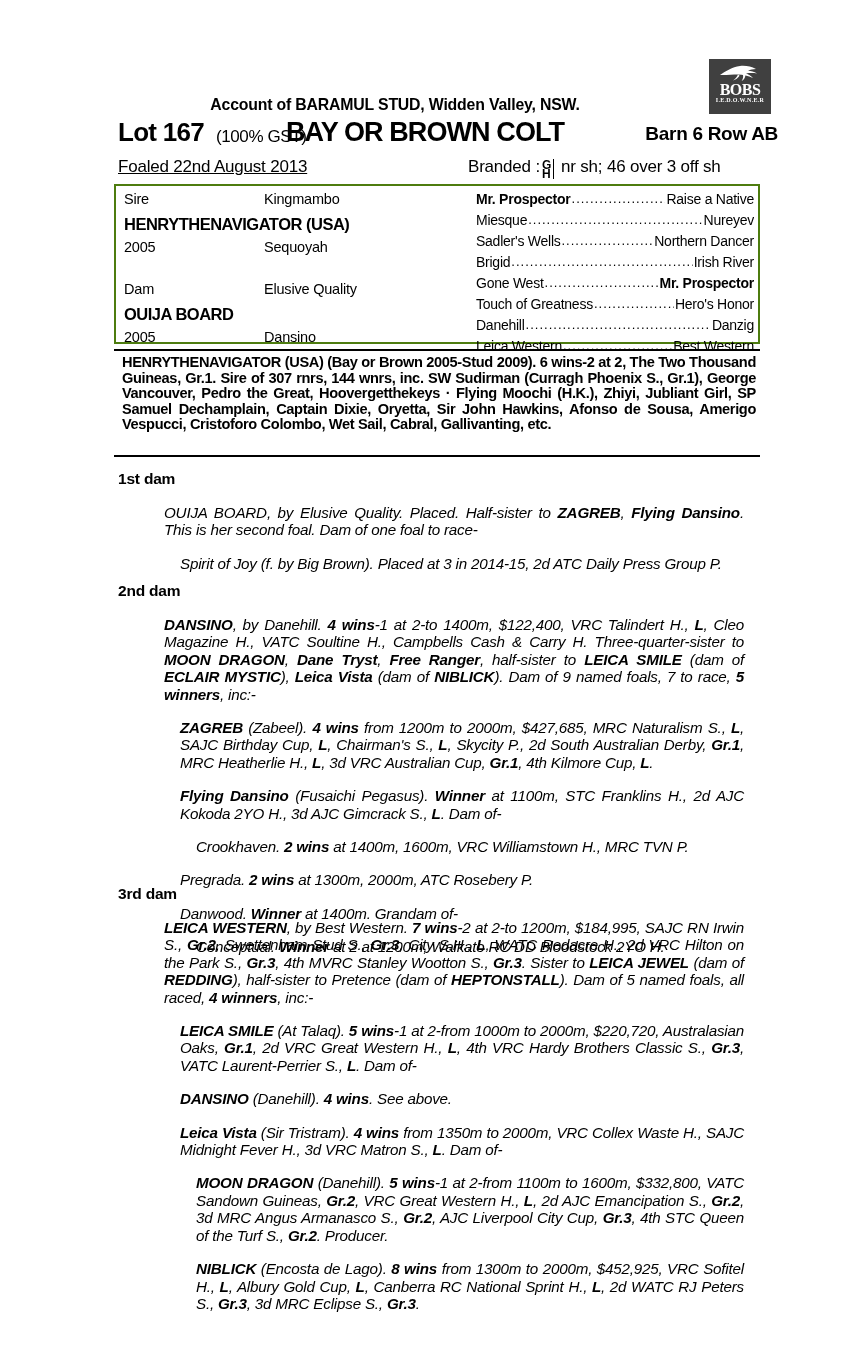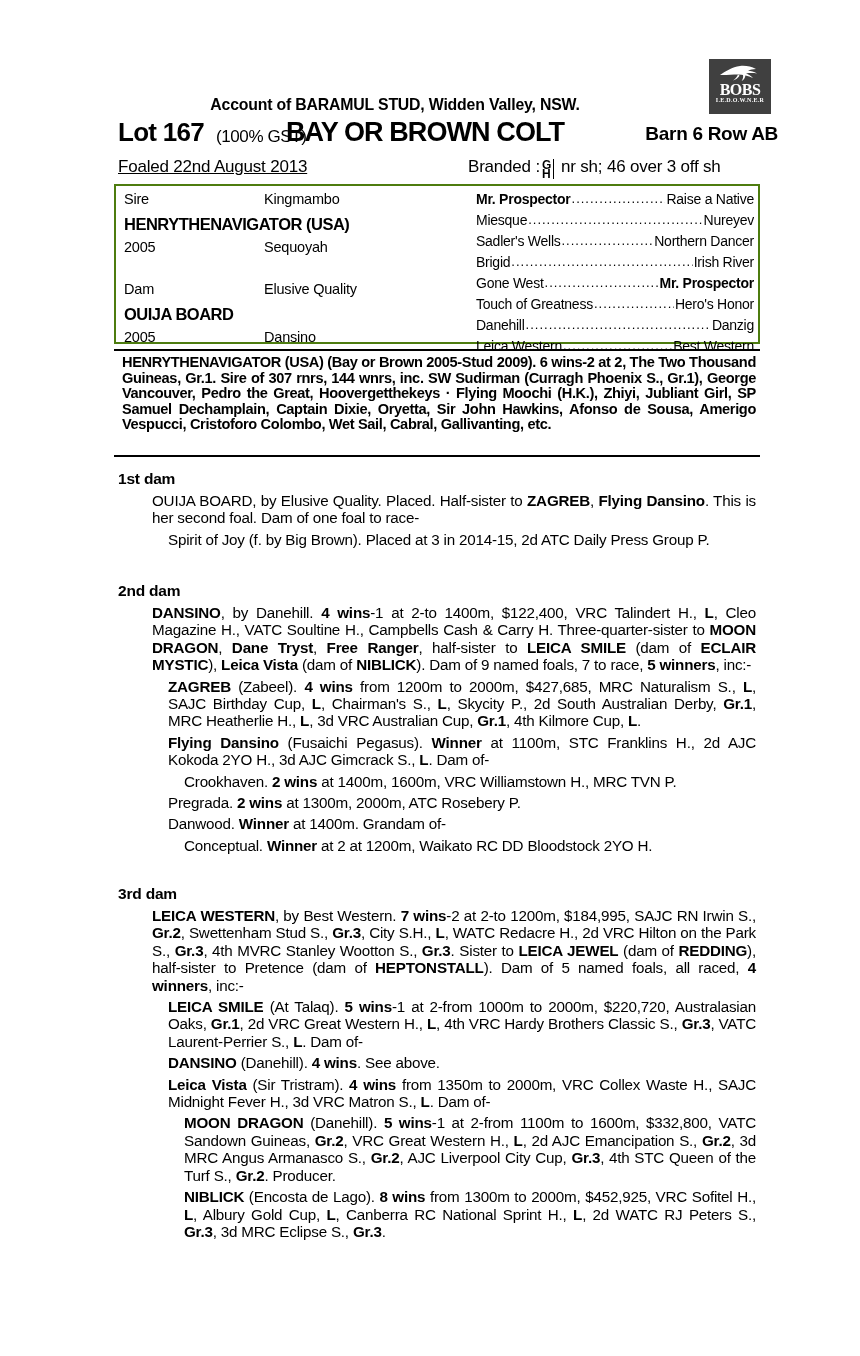--- a/index.html
+++ b/index.html
@@ -226,22 +226,23 @@
   .blk {
     position: absolute;
     left: 118px;
     width: 642px;
     font-size: 15.2px;
     line-height: 17.4px;
     letter-spacing: -0.2px;
     text-align: justify;
   }
   .blk p {
-    margin: 4px;
+    margin: 16px;
     text-indent: 0;
+    font-style: italic;
   }
   .h1 { padding-left: 30px; text-indent: -30px; }
   .h2 { padding-left: 46px; text-indent: -30px; }
   .h3 { padding-left: 62px; text-indent: -30px; }
   .noj { text-align: left !important; }
 </style>
 </head>
 <body>
 
 <div class="page">

